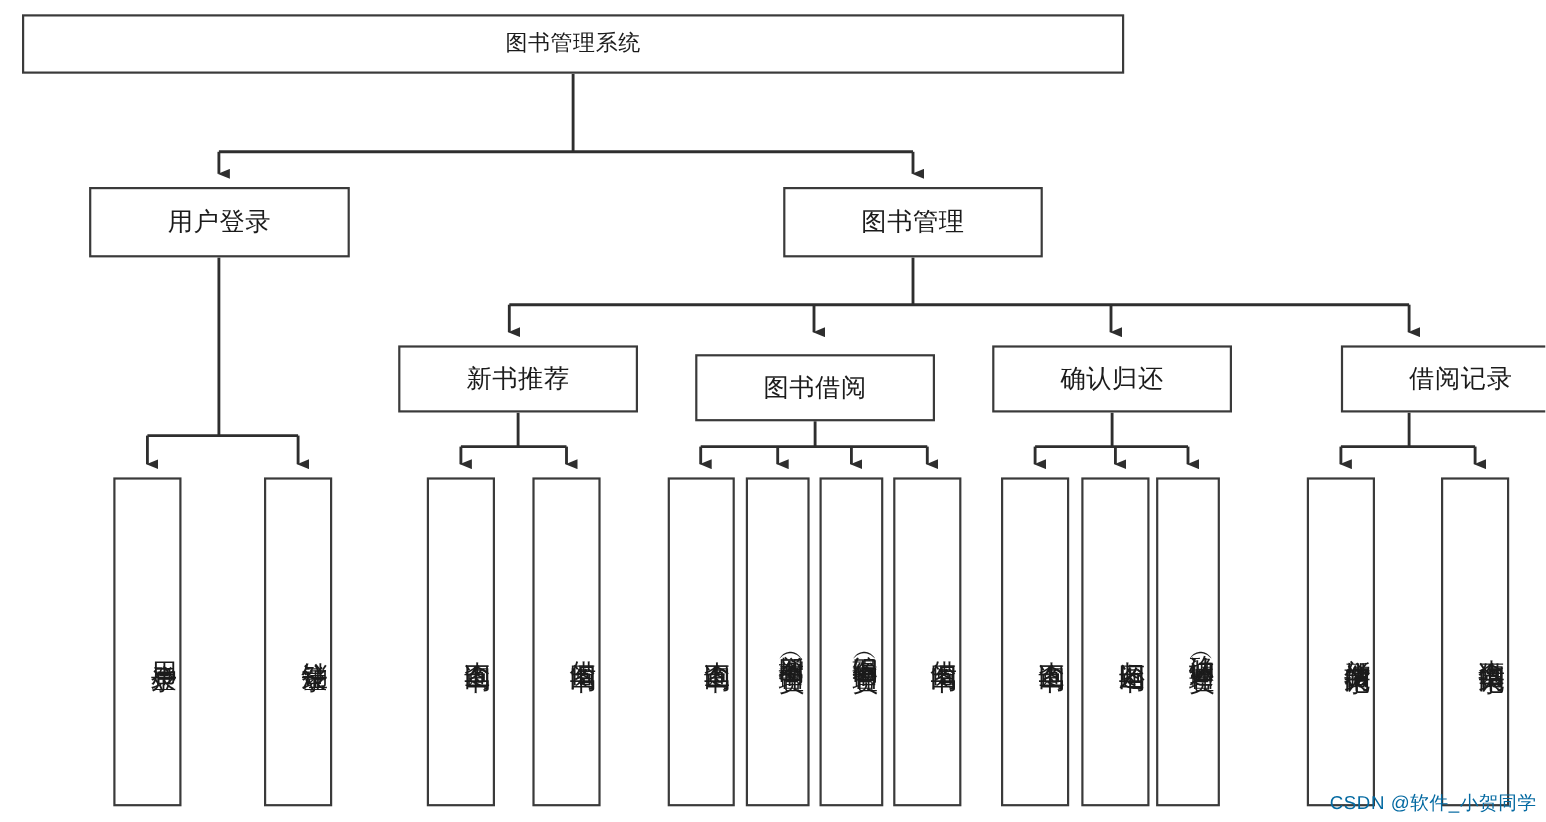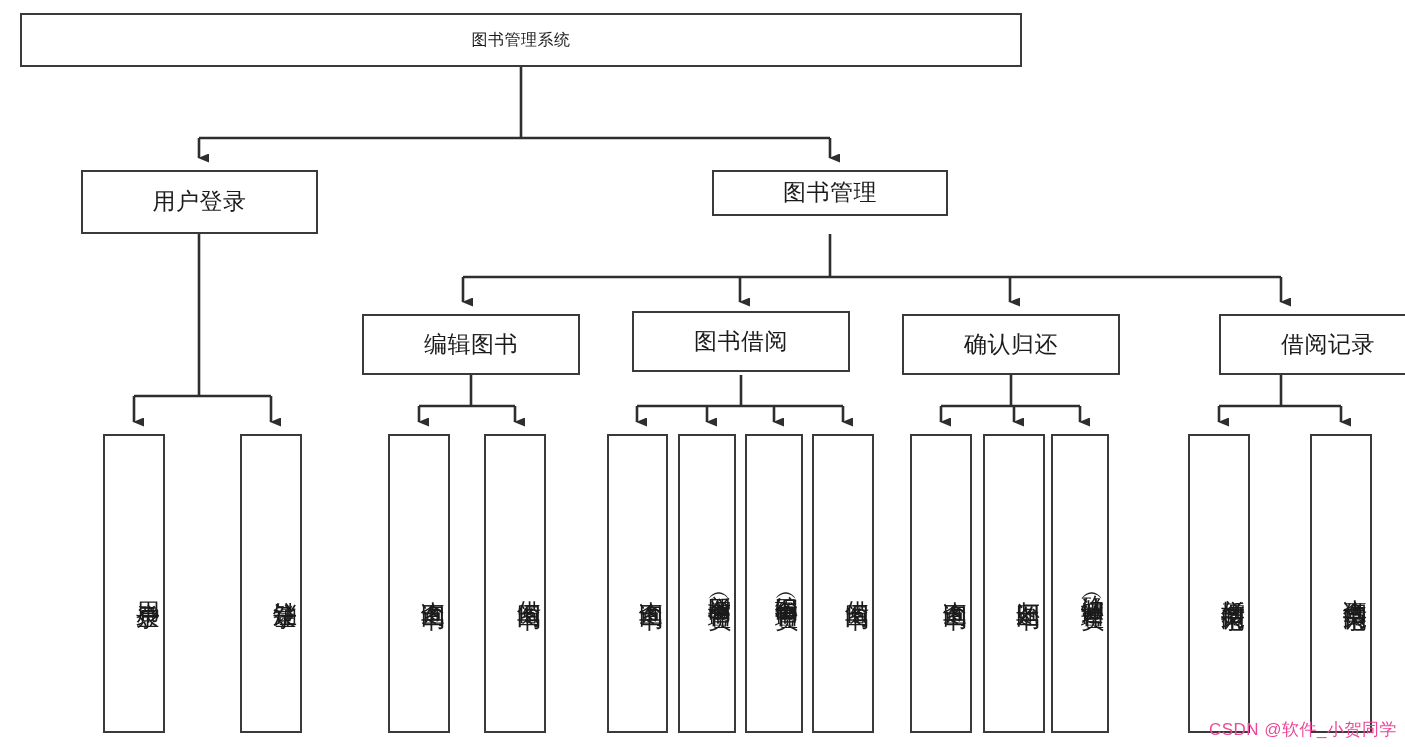--- a/index.html
+++ b/index.html
@@ -49,28 +49,28 @@
     justify-content: center;
     padding-top: 4px;
   }
   .node.vert .vtext {
     writing-mode: vertical-rl;
     text-orientation: upright;
     display: block;
     white-space: nowrap;
   }
   .node.root {
-    font-size: 16px;
+    font-size: 20px;
   }
   .watermark {
     position: absolute;
     right: 8px;
     bottom: 6px;
     font-size: 17px;
-    color: #ec4899;
+    color: #0369a1;
     white-space: nowrap;
     letter-spacing: 0.5px;
   }
 </style>
 </head>
 <body>
 
 <div id="canvas">
 
   <svg id="wires" viewBox="0 0 1405 747">
@@ -123,28 +123,28 @@
     </g>
   </svg>
 
   <div class="node root horiz" id="n-root" style="left: 20px; top: 13px; width: 1002px; height: 54px;">
     <span>图书管理系统</span>
   </div>
 
   <div class="node horiz" id="n-l1-0" style="left: 81px; top: 170px; width: 237px; height: 64px;">
     <span>用户登录</span>
   </div>
-  <div class="node horiz" id="n-l1-1" style="left: 712px; top: 170px; width: 236px; height: 46px;">
+  <div class="node horiz" id="n-l1-1" style="left: 712px; top: 170px; width: 236px; height: 64px;">
     <span>图书管理</span>
   </div>
 
   <div class="node horiz" id="n-l2-0" style="left: 362px; top: 314px; width: 218px; height: 61px;">
-    <span>编辑图书</span>
+    <span>新书推荐</span>
   </div>
-  <div class="node horiz" id="n-l2-1" style="left: 632px; top: 311px; width: 218px; height: 61px;">
+  <div class="node horiz" id="n-l2-1" style="left: 632px; top: 322px; width: 218px; height: 61px;">
     <span>图书借阅</span>
   </div>
   <div class="node horiz" id="n-l2-2" style="left: 902px; top: 314px; width: 218px; height: 61px;">
     <span>确认归还</span>
   </div>
   <div class="node horiz" id="n-l2-3" style="left: 1172px; top: 314px; width: 218px; height: 61px; margin-left: 47px;">
     <span>借阅记录</span>
   </div>
 
   <div class="node vert" id="n-lf-0" style="left: 103px; top: 434px; width: 62px; height: 299px;">

